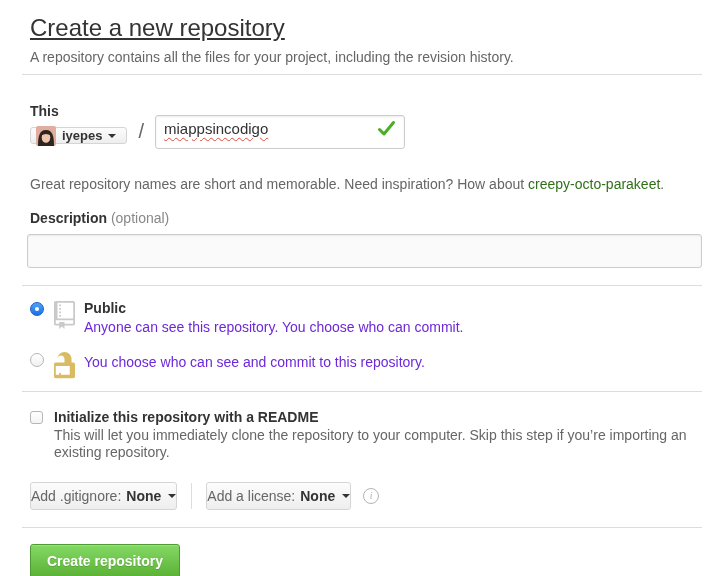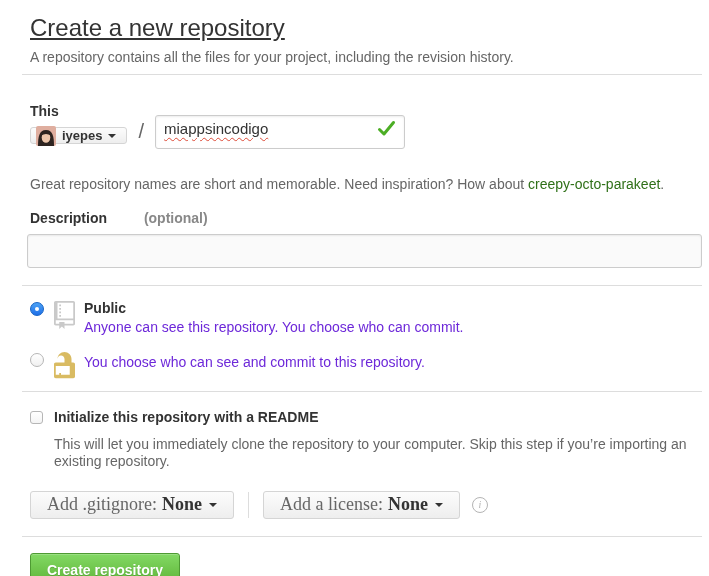--- a/index.html
+++ b/index.html
@@ -39,21 +39,21 @@
   .spellcheck {
     text-decoration:underline; text-decoration-style:wavy;
     text-decoration-color:#dd4b39; text-decoration-thickness:1px; text-underline-offset:3px;
   }
   .check-icon { margin-left:auto; }
 
   .suggestion { margin:26px 0 0; color:#666; line-height:18px; }
   .suggested-link { font-weight:normal; color:#2f7018; text-decoration:none; cursor:pointer; }
 
   .desc-label { margin-top:17px; margin-bottom:0; }
-  .optional { font-weight:bold; color:#888;margin-left:33px; }
+  .optional { font-weight:normal; color:#888; }
   .desc-input {
     display:block; width:675px; margin:8px 0 0 -3px; height:34px;
     background:#fafafa; border:1px solid #ccc; border-radius:3px;
     box-shadow:inset 0 1px 2px rgba(0,0,0,0.07);
     font-family:inherit; font-size:14px; padding:0 8px; color:#333;
   }
 
   
   .vis-row { display:flex; align-items:flex-start; }
   .vis-row.public { margin-top:14px; }
@@ -73,28 +73,28 @@
   .vis-desc { color:#6d28d9; margin-top:3px; line-height:16px; }
 
   
   .readme-row { display:flex; align-items:flex-start; margin-top:17px; }
   .checkbox {
     width:13px; height:13px; margin-top:2px; flex:none; cursor:pointer;
     background:linear-gradient(#fff,#f4f4f4); border:1px solid #b6b6b6; border-radius:3px;
   }
   .readme-text { margin-left:11px; }
   .readme-label { font-weight:bold; line-height:17px; }
-  .readme-desc { color:#666; margin-top:10px; line-height:17px; }
+  .readme-desc { color:#666; margin-top:1px; line-height:17px; }
 
   
   .options-row { display:flex; align-items:center; margin-top:21px; }
   .option-btn {
-    display:inline-flex; align-items:center; height:28px; padding:0 16px; cursor:pointer;
+    display:inline-flex; align-items:center; height:28px; padding:0 0; cursor:pointer;
     background:linear-gradient(#fcfcfc,#eee); border:1px solid #d5d5d5; border-radius:3px;
-    font-family:Liberation Serif, serif; font-size:18px; color:#666;
+    font-family:Liberation Sans, sans-serif; font-size:14px; color:#666;
   }
   .option-btn .value { font-weight:bold; color:#333; margin-left:5px; }
   .option-btn .caret { border-top-color:#333; margin-left:7px; }
   .vdiv { width:1px; height:26px; background:#ddd; margin:0 14px; }
   .info-icon {
     width:16px; height:16px; border:1px solid #b4b4b4; border-radius:50%;
     color:#b4b4b4; font-size:10px; font-style:italic;
     font-family:"Liberation Serif", serif;
     display:inline-flex; align-items:center; justify-content:center;
     margin-left:12px; flex:none;

